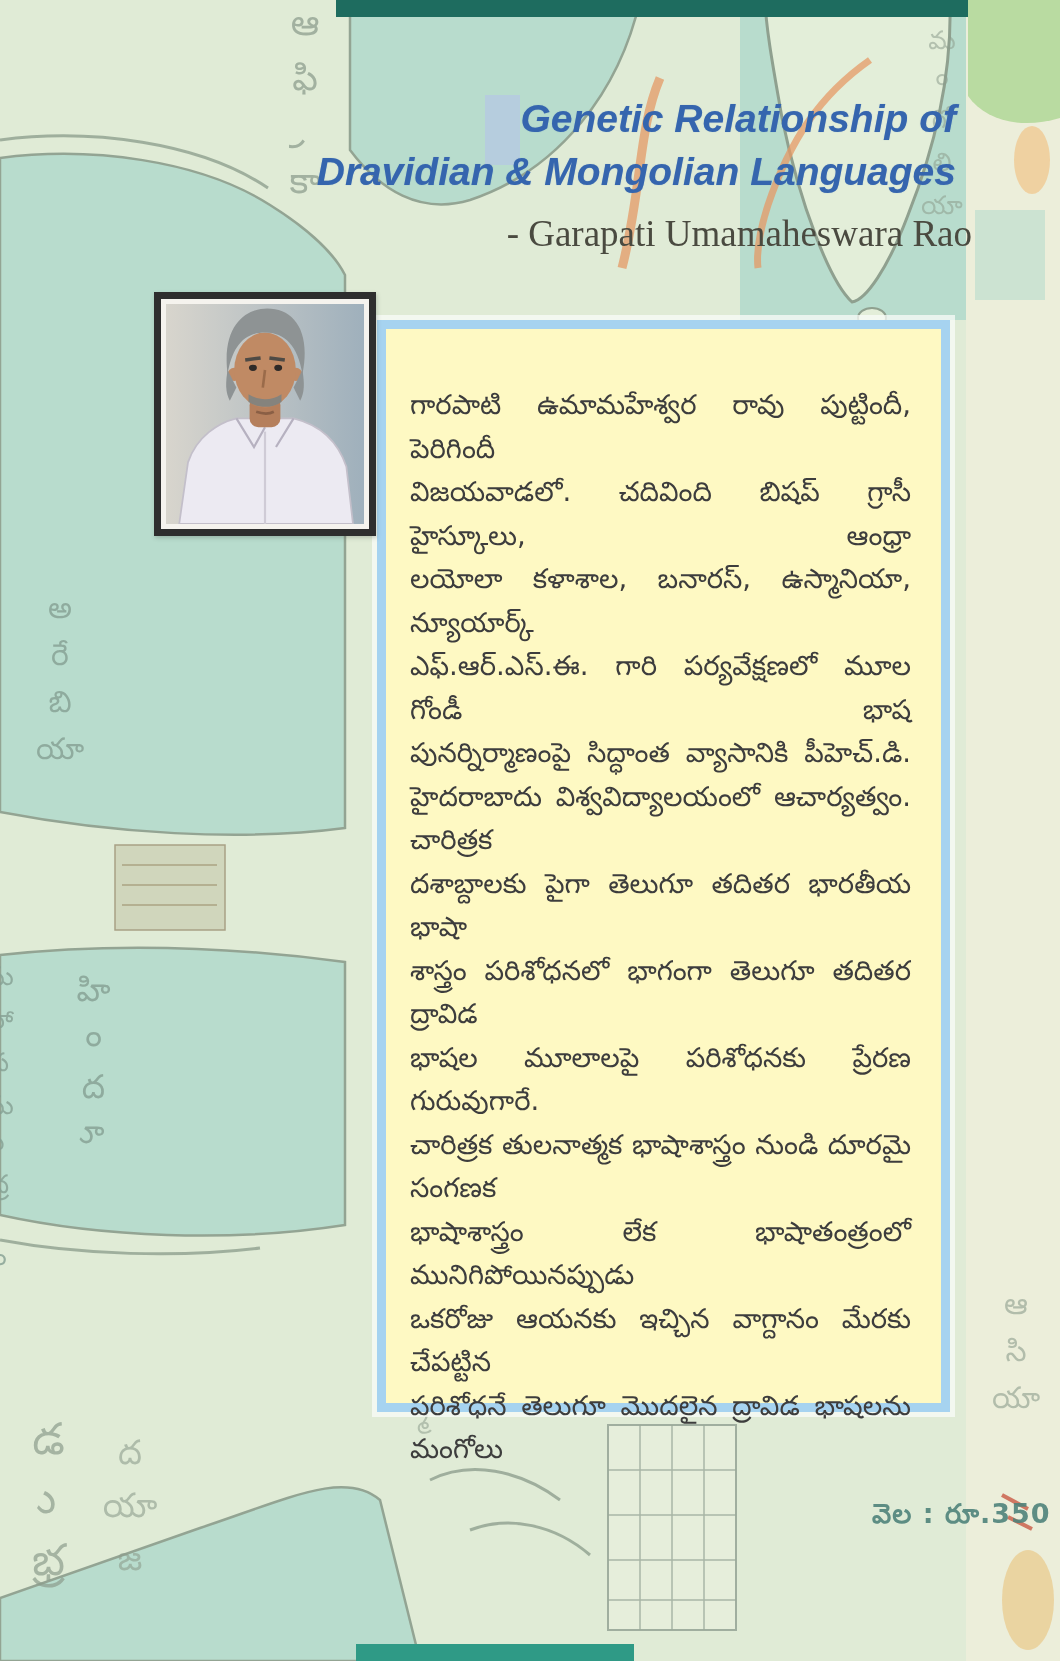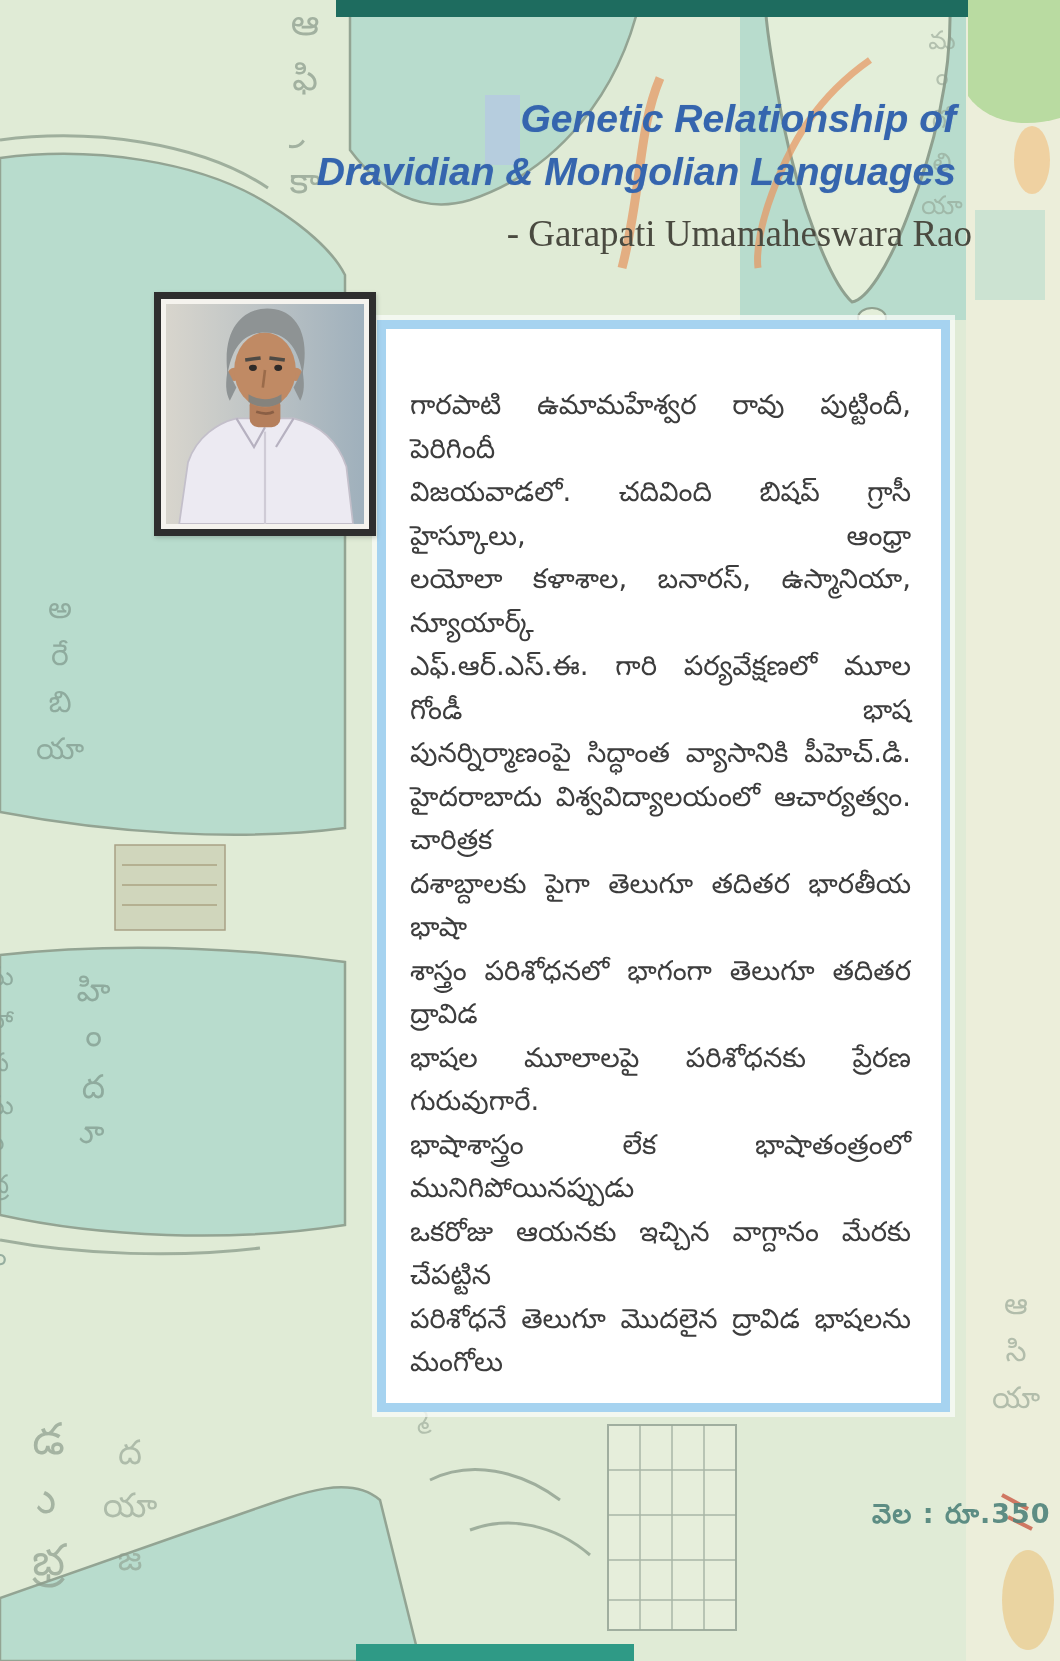--- a/index.html
+++ b/index.html
@@ -48,21 +48,21 @@
   .photo-frame{
     position:absolute;left:154px;top:292px;width:198px;height:220px;
     border:7px solid #2e2e2e;background:#f5f3ee;padding:5px;z-index:4;
     box-shadow:1px 2px 4px rgba(60,70,60,.25);
   }
   .photo-frame svg{display:block;width:100%;height:100%;}
 
   
   .bio-box{
     position:absolute;left:377px;top:320px;width:573px;height:1092px;
-    box-sizing:border-box;border:9px solid #a6d3f0;background:#ffffff;
+    box-sizing:border-box;border:9px solid #a6d3f0;background:#fef9c3;
     box-shadow:0 0 0 5px rgba(250,252,248,.75);
     padding:54px 30px 0 24px;z-index:2;
   }
   .bio-line{
     margin:0;font-size:27.5px;line-height:43.5px;color:#3d3d3d;
     text-align:justify;text-align-last:justify;
     font-family:"DejaVu Sans", sans-serif;
   }
 
   
@@ -189,19 +189,20 @@
 <div class="bio-box">
   <p class="bio-line">గారపాటి ఉమామహేశ్వర రావు పుట్టిందీ, పెరిగిందీ</p>
   <p class="bio-line">విజయవాడలో. చదివింది బిషప్ గ్రాసీ హైస్కూలు, ఆంధ్రా</p>
   <p class="bio-line">లయోలా కళాశాల, బనారస్, ఉస్మానియా, న్యూయార్క్</p>
   <p class="bio-line">ఎఫ్.ఆర్.ఎస్.ఈ. గారి పర్యవేక్షణలో మూల గోండీ భాష</p>
   <p class="bio-line">పునర్నిర్మాణంపై సిద్ధాంత వ్యాసానికి పీహెచ్.డి.</p>
   <p class="bio-line">హైదరాబాదు విశ్వవిద్యాలయంలో ఆచార్యత్వం. చారిత్రక</p>
   <p class="bio-line">దశాబ్దాలకు పైగా తెలుగూ తదితర భారతీయ భాషా</p>
   <p class="bio-line">శాస్త్రం పరిశోధనలో భాగంగా తెలుగూ తదితర ద్రావిడ</p>
   <p class="bio-line">భాషల మూలాలపై పరిశోధనకు ప్రేరణ గురువుగారే.</p>
+  <p class="bio-line">చారిత్రక తులనాత్మక భాషాశాస్త్రం నుండి దూరమై సంగణక</p>
   <p class="bio-line">భాషాశాస్త్రం లేక భాషాతంత్రంలో మునిగిపోయినప్పుడు</p>
   <p class="bio-line">ఒకరోజు ఆయనకు ఇచ్చిన వాగ్దానం మేరకు చేపట్టిన</p>
   <p class="bio-line">పరిశోధనే తెలుగూ మొదలైన ద్రావిడ భాషలను మంగోలు</p>
 
 </div>
 
 <div class="price">వెల : రూ.350</div>
 
 </body></html>

